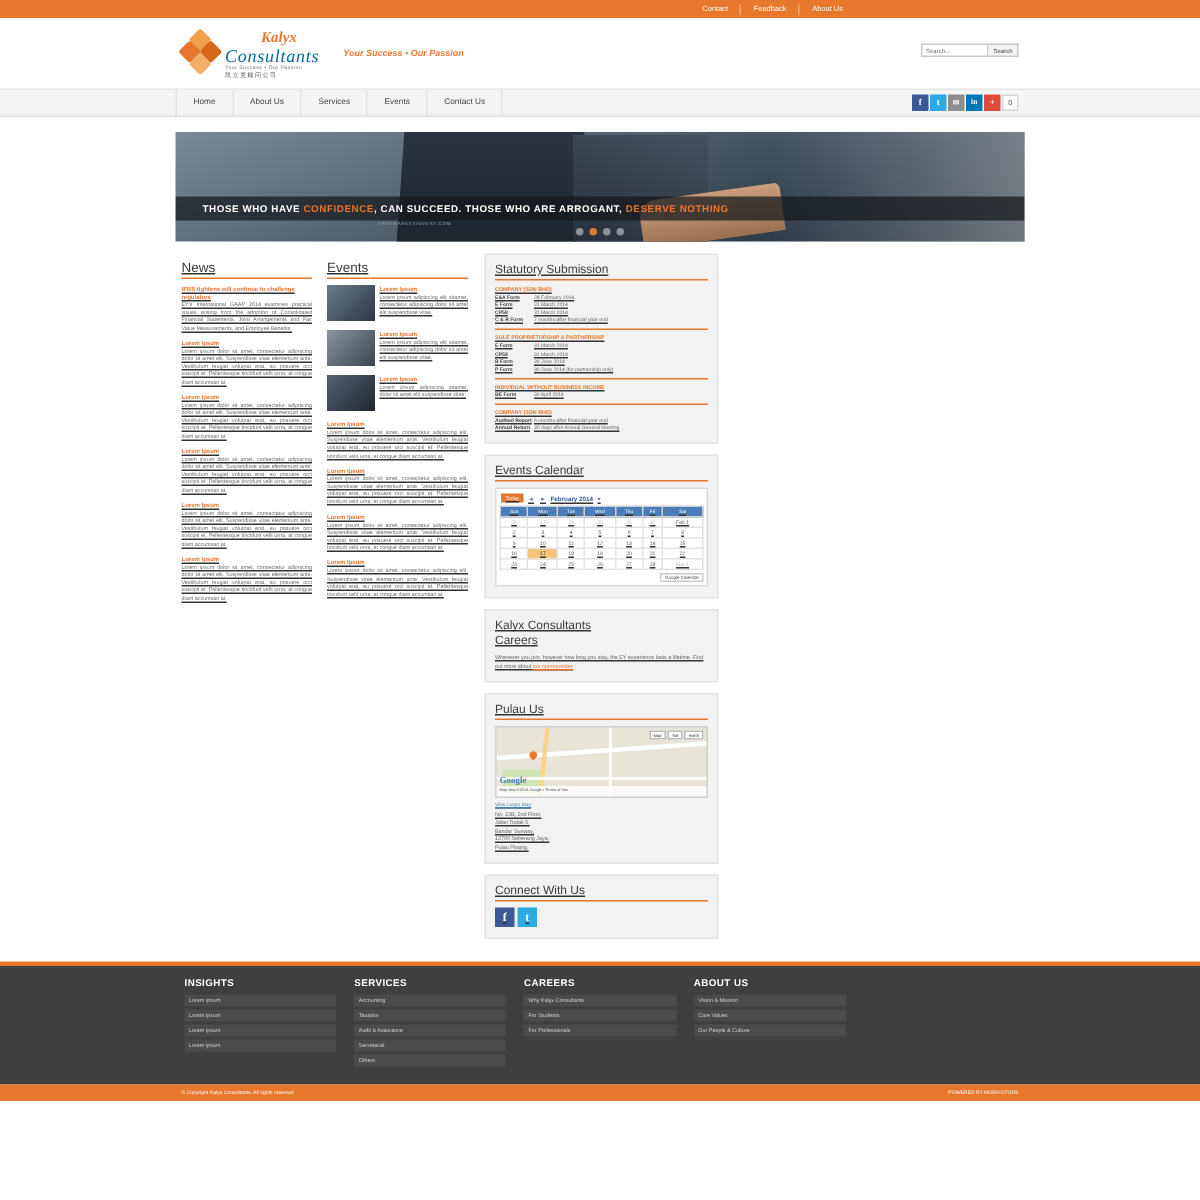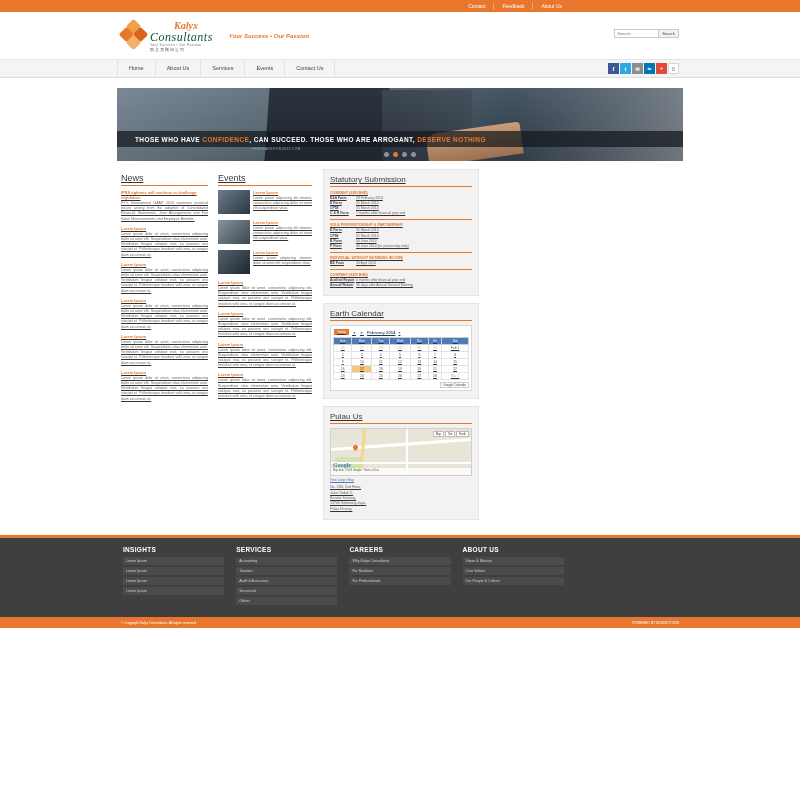--- a/index.html
+++ b/index.html
@@ -29,21 +29,21 @@
   .header { width:566px; margin:0 auto; height:47px; display:flex; align-items:center; position:relative; }
   .logo { display:flex; align-items:center; padding-left:4px; }
   .logo-mark { width:26px; height:30px; position:relative; }
   .diamond { position:absolute; width:11px; height:11px; background:#e8762d; transform:rotate(45deg); border-radius:2px;}
   .d1 { left:7px; top:0px; background:#f0a24a;}
   .d2 { left:0px; top:8px; background:#e8762d;}
   .d3 { left:14px; top:8px; background:#d9641c;}
   .d4 { left:7px; top:16px; background:#f4b06a;}
   .logo-text { margin-left:3px; }
   .logo-kalyx { font-family:"Liberation Serif", serif; font-style:italic; color:#e8762d; font-size:10px; font-weight:bold; line-height:11px;margin-left:24px;}
-  .logo-cons { font-family:"Liberation Serif", serif; font-style:italic; color:#14532d; font-size:12px; line-height:12px; letter-spacing:.5px;}
+  .logo-cons { font-family:"Liberation Serif", serif; font-style:italic; color:#0369a1; font-size:12px; line-height:12px; letter-spacing:.5px;}
   .logo-tag { font-size:3.5px; color:#777; letter-spacing:.3px; }
   .logo-cn { font-size:4px; color:#555; letter-spacing:1px;}
   .tagline { color:#e8762d; font-weight:bold; font-size:6px; font-style:italic; margin-left:16px; }
   .searchbox { position:absolute; right:4px; top:17px; display:flex; align-items:center; }
   .searchbox input {
     width:45px; height:9px; border:1px solid #c9c9c9; font-size:4px;
     padding:0 2px; color:#999; outline:none;
   }
   .searchbox button {
     height:9px; border:1px solid #c9c9c9; border-left:none; background:#f3f3f3;
@@ -389,21 +389,21 @@
             <span class="k">Audited Report</span>
             <span class="x">6 months after financial year end</span>
           </div>
         <div class="kv">
             <span class="k">Annual Return</span>
             <span class="x">30 days after Annual General Meeting</span>
           </div>
       </div>
 
       <div class="panel">
-        <h3>Earth Calendar</h3>
+        <h3>Events Calendar</h3>
         <div class="calwrap">
           <div class="cal-toolbar">
             <span class="cal-today">Today</span>
             <span class="cal-nav">◄</span>
             <span class="cal-nav">►</span>
             <span class="cal-title">February 2014</span>
             <span class="cal-nav">▾</span>
           </div>
           <table class="cal">
             <tbody>
@@ -462,20 +462,30 @@
               <td class="dim">Mar 1</td>
             </tr>
           </tbody>
             </table>
           <div style="text-align:right;">
             <span class="gcal">Google Calendar</span>
           </div>
         </div>
       </div>
 
+      <div class="panel">
+        <div class="careers-h">
+          <span>Kalyx Consultants</span>
+          <span class="l2">Careers</span>
+        </div>
+        <div class="careers-p">
+          <span>Whenever you join, however how long you stay, the EY experience lasts a lifetime. Find out more about</span>
+          <a>our opportunities</a>
+        </div>
+      </div>
 
       <div class="panel">
         <h3>Pulau Us</h3>
         <div class="mapbox">
           <div class="mgreen"></div>
           <div class="mroad mr1"></div>
           <div class="mroad mr2"></div>
           <div class="mroad mr3"></div>
           <div class="mroad mr4"></div>
           <div class="mpin"></div>
@@ -488,20 +498,27 @@
           <div class="mfoot">Map data ©2014 Google • Terms of Use</div>
         </div>
         <a class="maplink">View Larger Map</a>
         <div class="addr" style="white-space:pre-line;"><span>No. 23B, 2nd Floor,
 Jalan Todak 5,
 Bandar Sunway,
 13700 Seberang Jaya,
 Pulau Pinang.</span></div>
       </div>
 
+      <div class="panel">
+        <h3>Connect With Us</h3>
+        <div style="display:flex; gap:2px;">
+          <div class="sq fb" style="width:13px;height:13px;font-size:8px;">f</div>
+          <div class="sq tw" style="width:13px;height:13px;font-size:8px;">t</div>
+        </div>
+      </div>
 
     </div>
   </div>
 
   <div class="orange-strip"></div>
   <div class="footwrap">
     <div class="footer">
       <div class="fcol">
         <h4>INSIGHTS</h4>
         <a>Lorem Ipsum</a>

